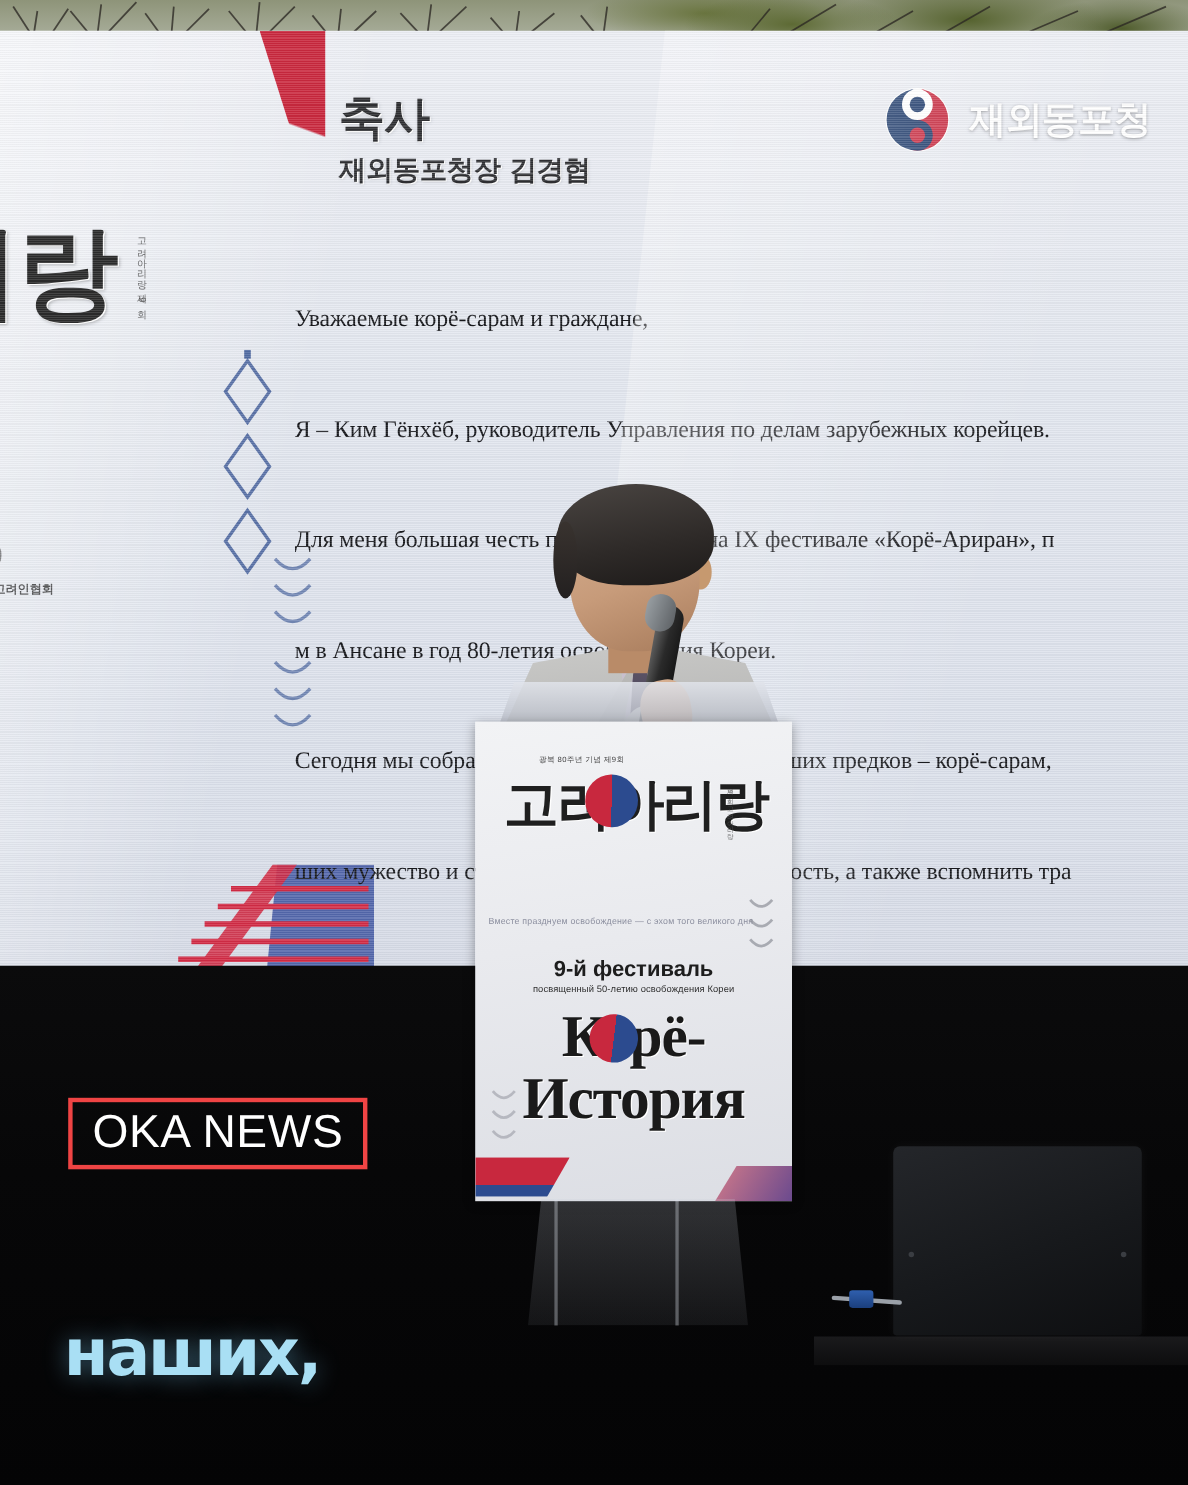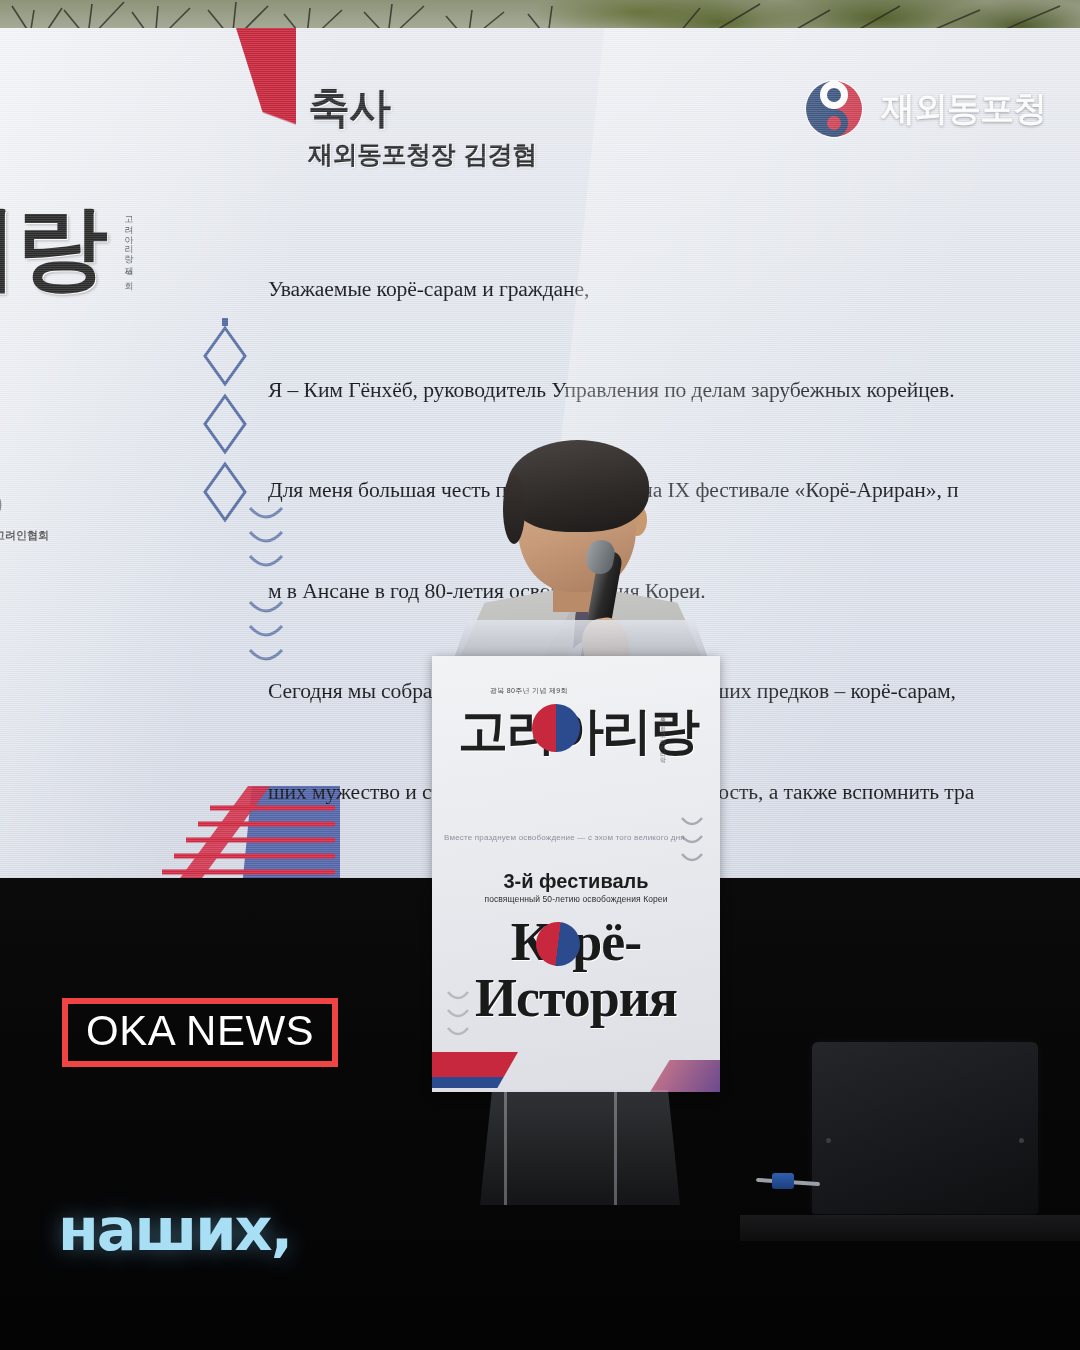--- a/index.html
+++ b/index.html
@@ -268,21 +268,21 @@
     transform:rotate(4deg);
   }
   .plug{
     position:absolute;left:772px;top:1173px;width:22px;height:16px;border-radius:3px;
     background:linear-gradient(180deg,#2f5fae,#1b3f7d);
   }
 
   
   .badge{
     position:absolute;left:62px;top:998px;
-    border:6px solid #ef4444;padding:6px 18px 9px 18px;
+    border:4px solid #ef4444;padding:6px 18px 9px 18px;
     color:#ffffff;font-size:42px;font-weight:400;letter-spacing:.5px;line-height:1;
     font-family:"Liberation Sans",sans-serif;
   }
   .headline{
     position:absolute;left:58px;top:1092px;width:760px;
     font-family:"DejaVu Sans",sans-serif;
     font-weight:700;font-size:59px;line-height:92px;letter-spacing:-2px;
     color:#a9dff4;
     text-shadow:0 0 22px rgba(120,200,240,.45), 0 2px 0 rgba(0,0,0,.35);
     white-space:pre-line;
@@ -442,21 +442,21 @@
   </div>
 
   <div class="podium-top"></div>
   <div class="podium-sign">
     <div class="ps-super">광복 80주년 기념 제9회</div>
     <div class="ps-ko">고려아리랑</div>
     <div class="ps-taeguk-1"></div>
     <div class="ps-vert">제9회 고려아리랑</div>
     <div class="ps-ru-small">Вместе празднуем освобождение
 — с эхом того великого дня</div>
-    <div class="ps-fest">3-й фестиваль</div>
+    <div class="ps-fest">9-й фестиваль</div>
     <div class="ps-fest-sub">посвященный 50-летию освобождения Кореи</div>
     <div class="ps-big">
       <div>Корё-</div>
       <div>История</div>
     </div>
     <div class="ps-taeguk-2"></div>
     <svg class="ps-chev-r" viewBox="0 0 28 64">
       <g fill="none" stroke="#8e9099" stroke-width="2.5" opacity=".7">
         <path d="M4 6 Q14 18 24 6"></path>
           <path d="M4 24 Q14 36 24 24"></path>

